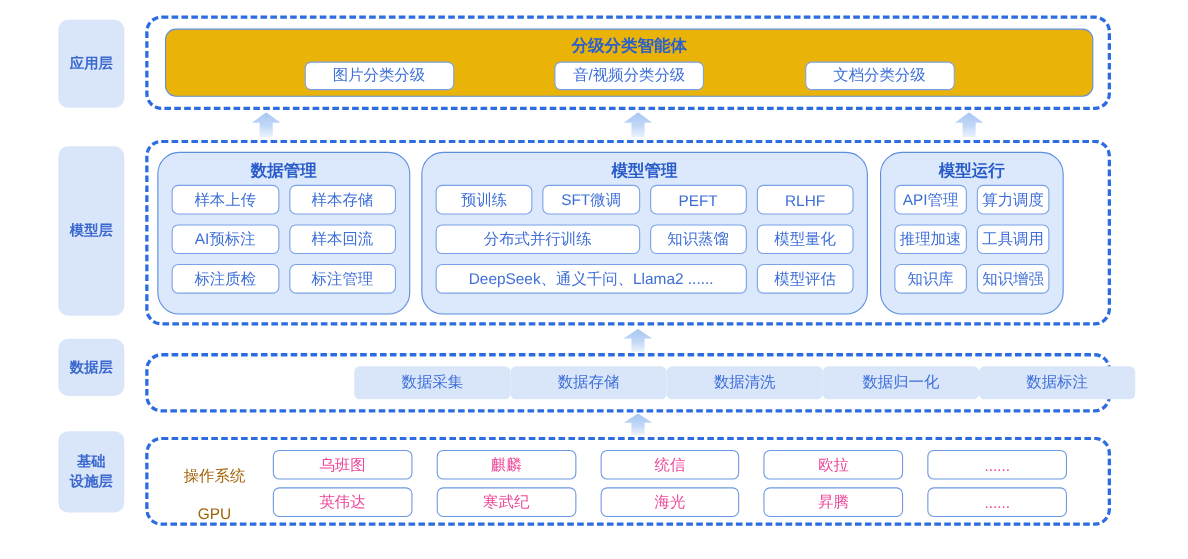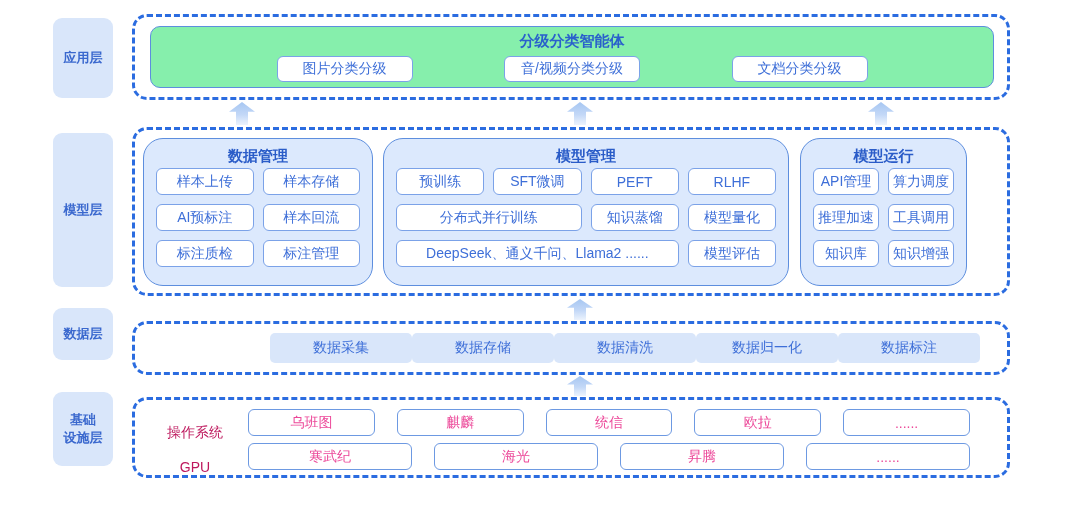--- a/index.html
+++ b/index.html
@@ -21,21 +21,21 @@
   .dash{
     position:absolute;left:132px;width:878px;border:3px dashed #2b6ce0;
     border-radius:15px;box-sizing:border-box;background:transparent;
   }
   .dash-app{top:14px;height:86px;}
   .dash-model{top:127px;height:169px;}
   .dash-data{top:321px;height:54px;}
   .dash-infra{top:397px;height:81px;}
   
   .app-inner{
-    position:absolute;left:150px;top:26px;width:844px;height:62px;background:#86efac;
+    position:absolute;left:150px;top:26px;width:844px;height:62px;background:#eab308;
     border:1.5px solid #5d8ede;border-radius:10px;box-sizing:border-box;
   }
   .app-title{text-align:center;font-weight:bold;font-size:15px;color:#2a60cc;margin-top:5px;}
   .app-items{display:flex;justify-content:space-evenly;align-items:center;margin-top:5px;padding:0 34px;}
   .chip{
     background:#ffffff;border:1px solid #7ba2e8;border-radius:6px;height:26px;
     display:flex;align-items:center;justify-content:center;color:#3e6fd8;font-size:14px;
     box-sizing:border-box;white-space:nowrap;
   }
   .app-items .chip{width:136px;}
@@ -47,30 +47,30 @@
   .group-1{left:143px;width:230px;}
   .group-2{left:383px;width:406px;}
   .group-3{left:800px;width:167px;}
   .group-title{text-align:center;font-weight:bold;font-size:15px;color:#2a5cc8;height:22px;line-height:20px;}
   .grid2{display:grid;grid-template-columns:1fr 1fr;gap:9px 9px;}
   .grid4{display:grid;grid-template-columns:repeat(4,1fr);gap:9px 9px;}
   .grid2 .chip,.grid4 .chip{height:27px;width:auto;}
   .span2{grid-column:span 2;}
   .span3{grid-column:span 3;}
   
-  .data-row{position:absolute;left:170px;top:333px;width:814px;display:flex;justify-content:center;padding-left:48px;}
+  .data-row{position:absolute;left:170px;top:333px;width:814px;display:flex;justify-content:flex-end;padding-left:48px;}
   .pill{
     width:142px;height:30px;background:#d9e6fa;border-radius:5px;display:flex;
     align-items:center;justify-content:center;color:#3e6fd8;font-size:14px;
   }
   
   .infra-row{position:absolute;left:150px;width:820px;height:27px;display:flex;align-items:center;}
   .infra-row-os{top:409px;}
   .infra-row-gpu{top:443px;}
-  .infra-cat{width:90px;text-align:center;color:#be185d;font-size:14px;flex:none;margin-top:20px;}
+  .infra-cat{width:90px;text-align:center;color:#a16207;font-size:14px;flex:none;margin-top:20px;}
   .infra-boxes{flex:1;display:flex;gap:22px;margin-left:8px;}
   .ibox{
     flex:1;height:27px;background:#ffffff;border:1px solid #6d99e2;border-radius:6px;
     display:flex;align-items:center;justify-content:center;color:#ec4899;font-size:14px;
     box-sizing:border-box;white-space:nowrap;
   }
   
   .arrow{
     position:absolute;width:26px;
     background:linear-gradient(180deg,#a6c6f2 0%,#c3d8f7 55%,#ecf3fd 100%);
@@ -168,20 +168,21 @@
       <div class="ibox">乌班图</div>
       <div class="ibox">麒麟</div>
       <div class="ibox">统信</div>
       <div class="ibox">欧拉</div>
       <div class="ibox">......</div>
     </div>
   </div>
   <div class="infra-row infra-row-gpu">
     <div class="infra-cat">GPU</div>
     <div class="infra-boxes">
+      <div class="ibox">英伟达</div>
       <div class="ibox">寒武纪</div>
       <div class="ibox">海光</div>
       <div class="ibox">昇腾</div>
       <div class="ibox">......</div>
     </div>
   </div>
 
   <div class="arrow ar1"></div>
   <div class="arrow ar2"></div>
   <div class="arrow ar3"></div>

